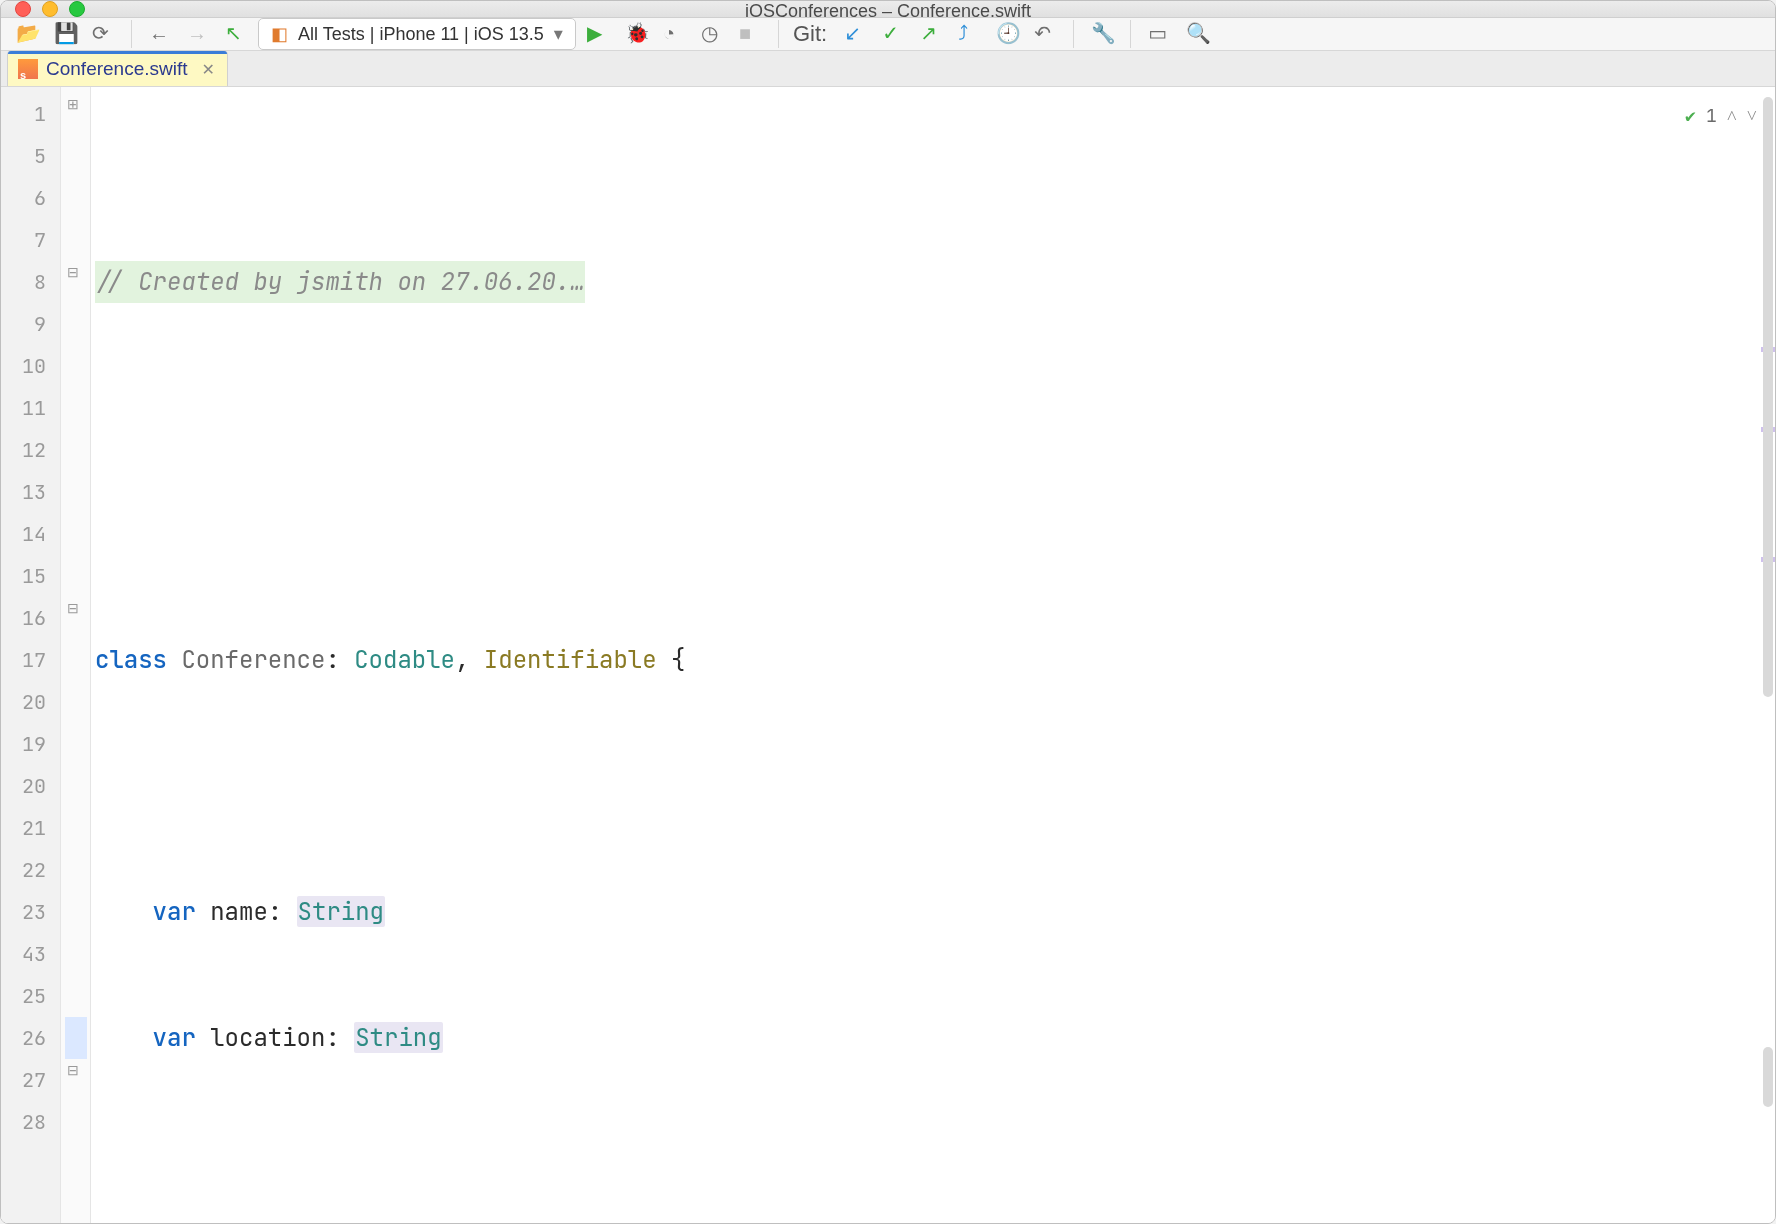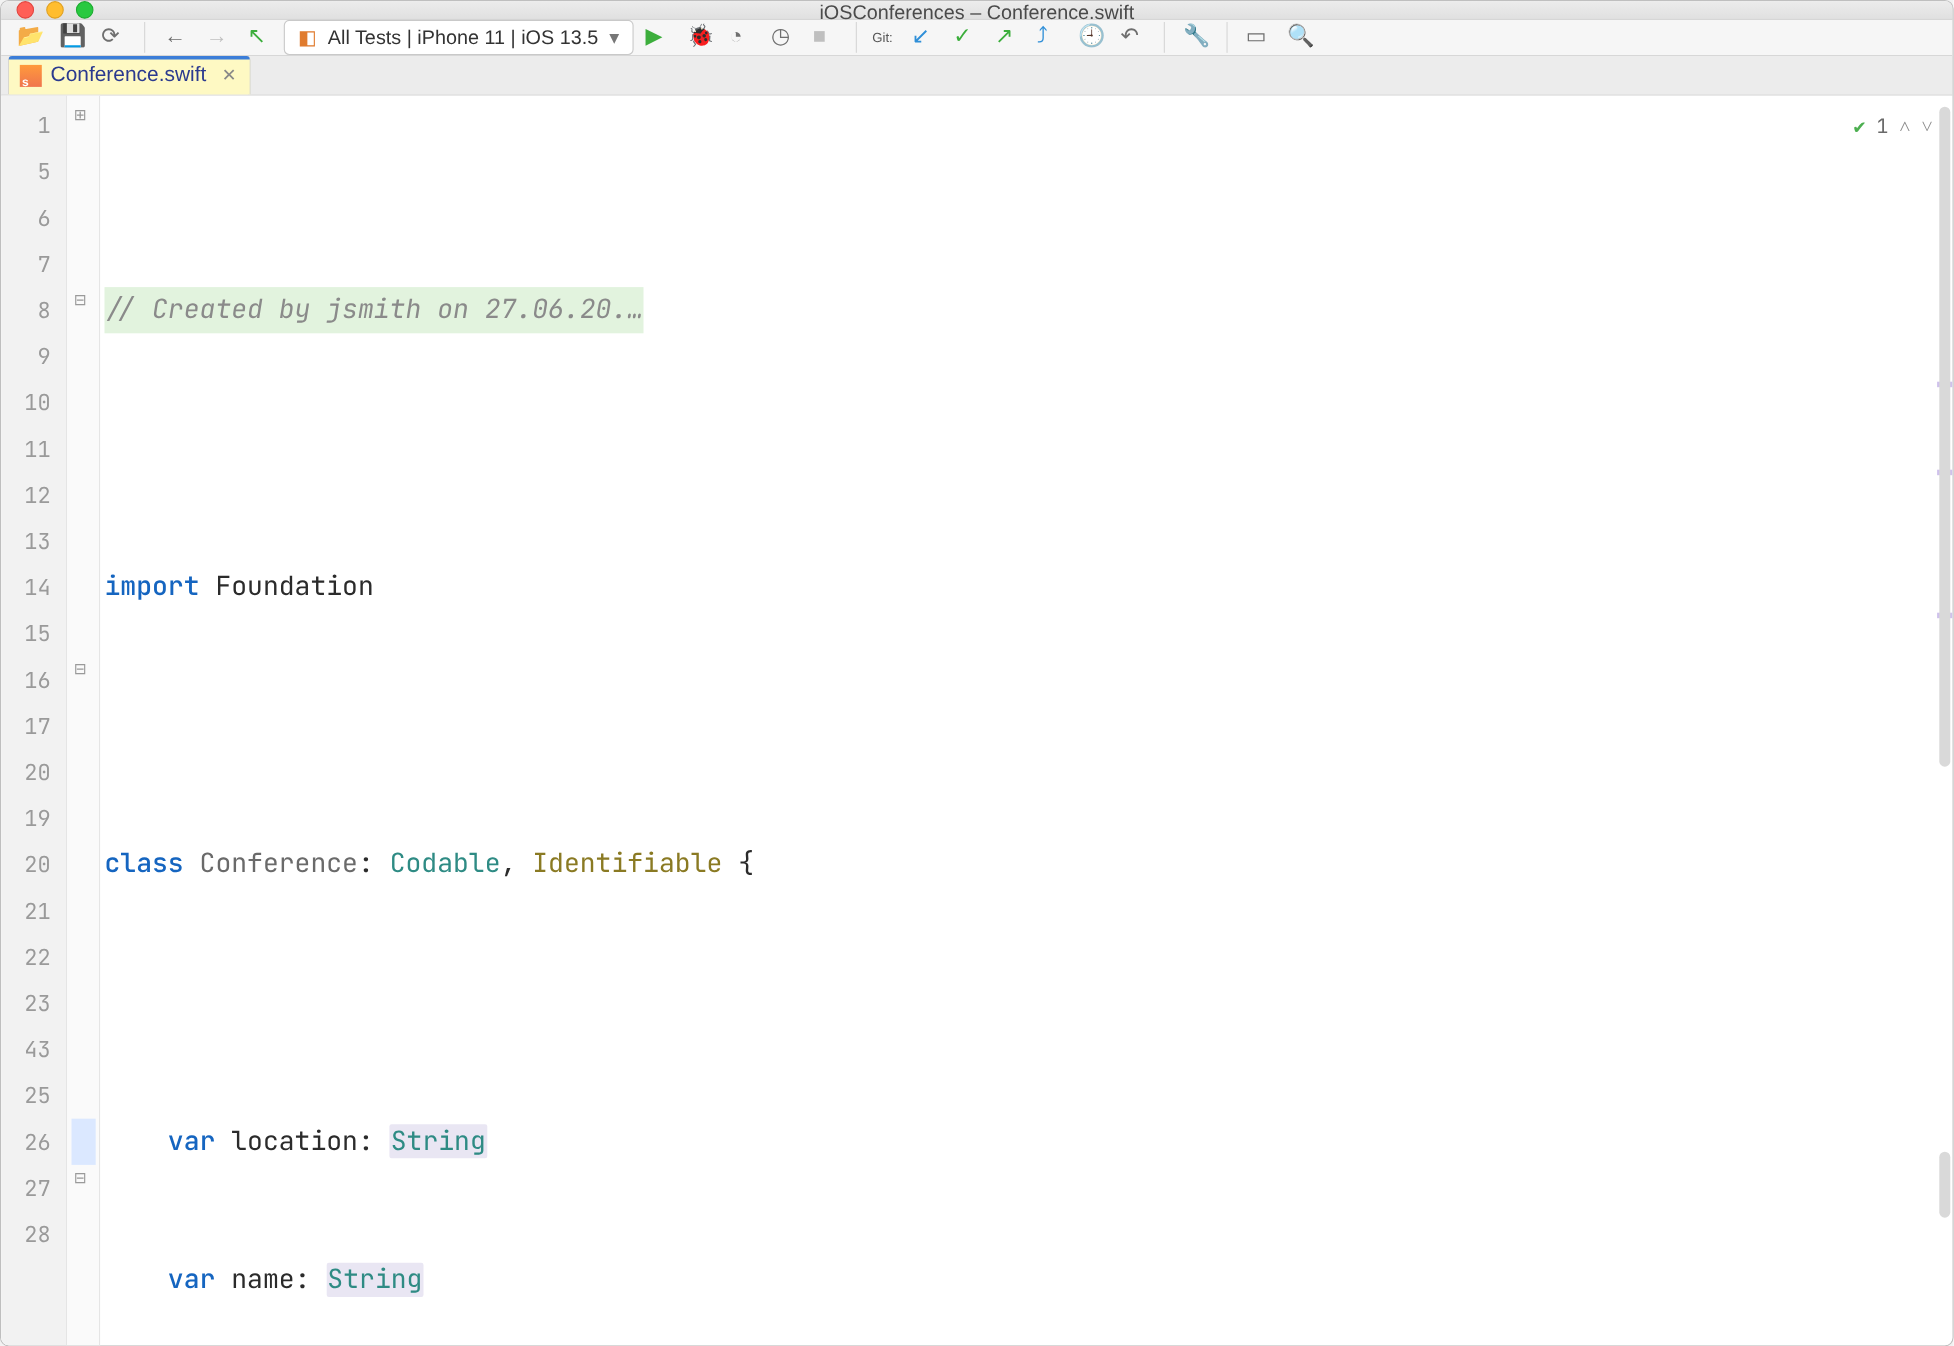--- a/index.html
+++ b/index.html
@@ -49,21 +49,21 @@
     color:#6f6f6f;
   }
   .tb-btn svg, .tb-btn .glyph { width:22px; height:22px; }
   .sep { width:1px; height:28px; background:#d6d6d6; margin:0 6px; }
   .cfg-box {
     height:32px; border:1px solid #c9c9c9; border-radius:5px;
     background:#fff; display:flex; align-items:center; padding:0 12px;
     gap:10px; font-size:18px; color:#333;
   }
   .glyph { font-size:20px; line-height:1; }
-  .git-label { font-size:12px; color:#555; margin:0 6px 0 2px;}
+  .git-label { font-size:22px; color:#555; margin:0 6px 0 2px;}
 
   
   .tabbar {
     height: 40px;
     background:#ececec;
     border-bottom:1px solid #d7d7d7;
     display:flex; align-items:flex-end;
     padding-left:6px;
   }
   .tab {
@@ -295,26 +295,25 @@
     <span class="fold-mark" style="top:514px">⊟</span>
     <span class="fold-mark" style="top:934px">⊟</span>
     <span class="fold-mark" style="top:976px">⊟</span>
   </div>
 
   <div class="code">
     <div class="hl-line" style="top:300px"></div>
 
     <div class="line"><span class="hl-green cmt">// Created by jsmith on 27.06.20.…</span></div>
     <div class="line"></div>
-    <div class="line"><span class="kw">import</span><span class="plain"> Foundation</span></div>
     <div class="line"></div>
     <div class="line"><span class="kw">class </span><span class="cls">Conference</span><span class="plain">: </span><span class="type">Codable</span><span class="plain">, </span><span class="proto">Identifiable</span><span class="plain"> {</span></div>
     <div class="line"></div>
+    <div class="line"><span class="kw">    var </span><span class="plain">name: </span><span class="type type-bg">String</span></div>
     <div class="line" style="position:relative"><span class="break-mark"></span><span class="kw">    var </span><span class="plain">location: </span><span class="type type-bg">String</span></div>
-    <div class="line"><span class="kw">    var </span><span class="plain">name: </span><span class="type type-bg">String</span></div>
     
     
     
     
     
     
     
     
     
     

